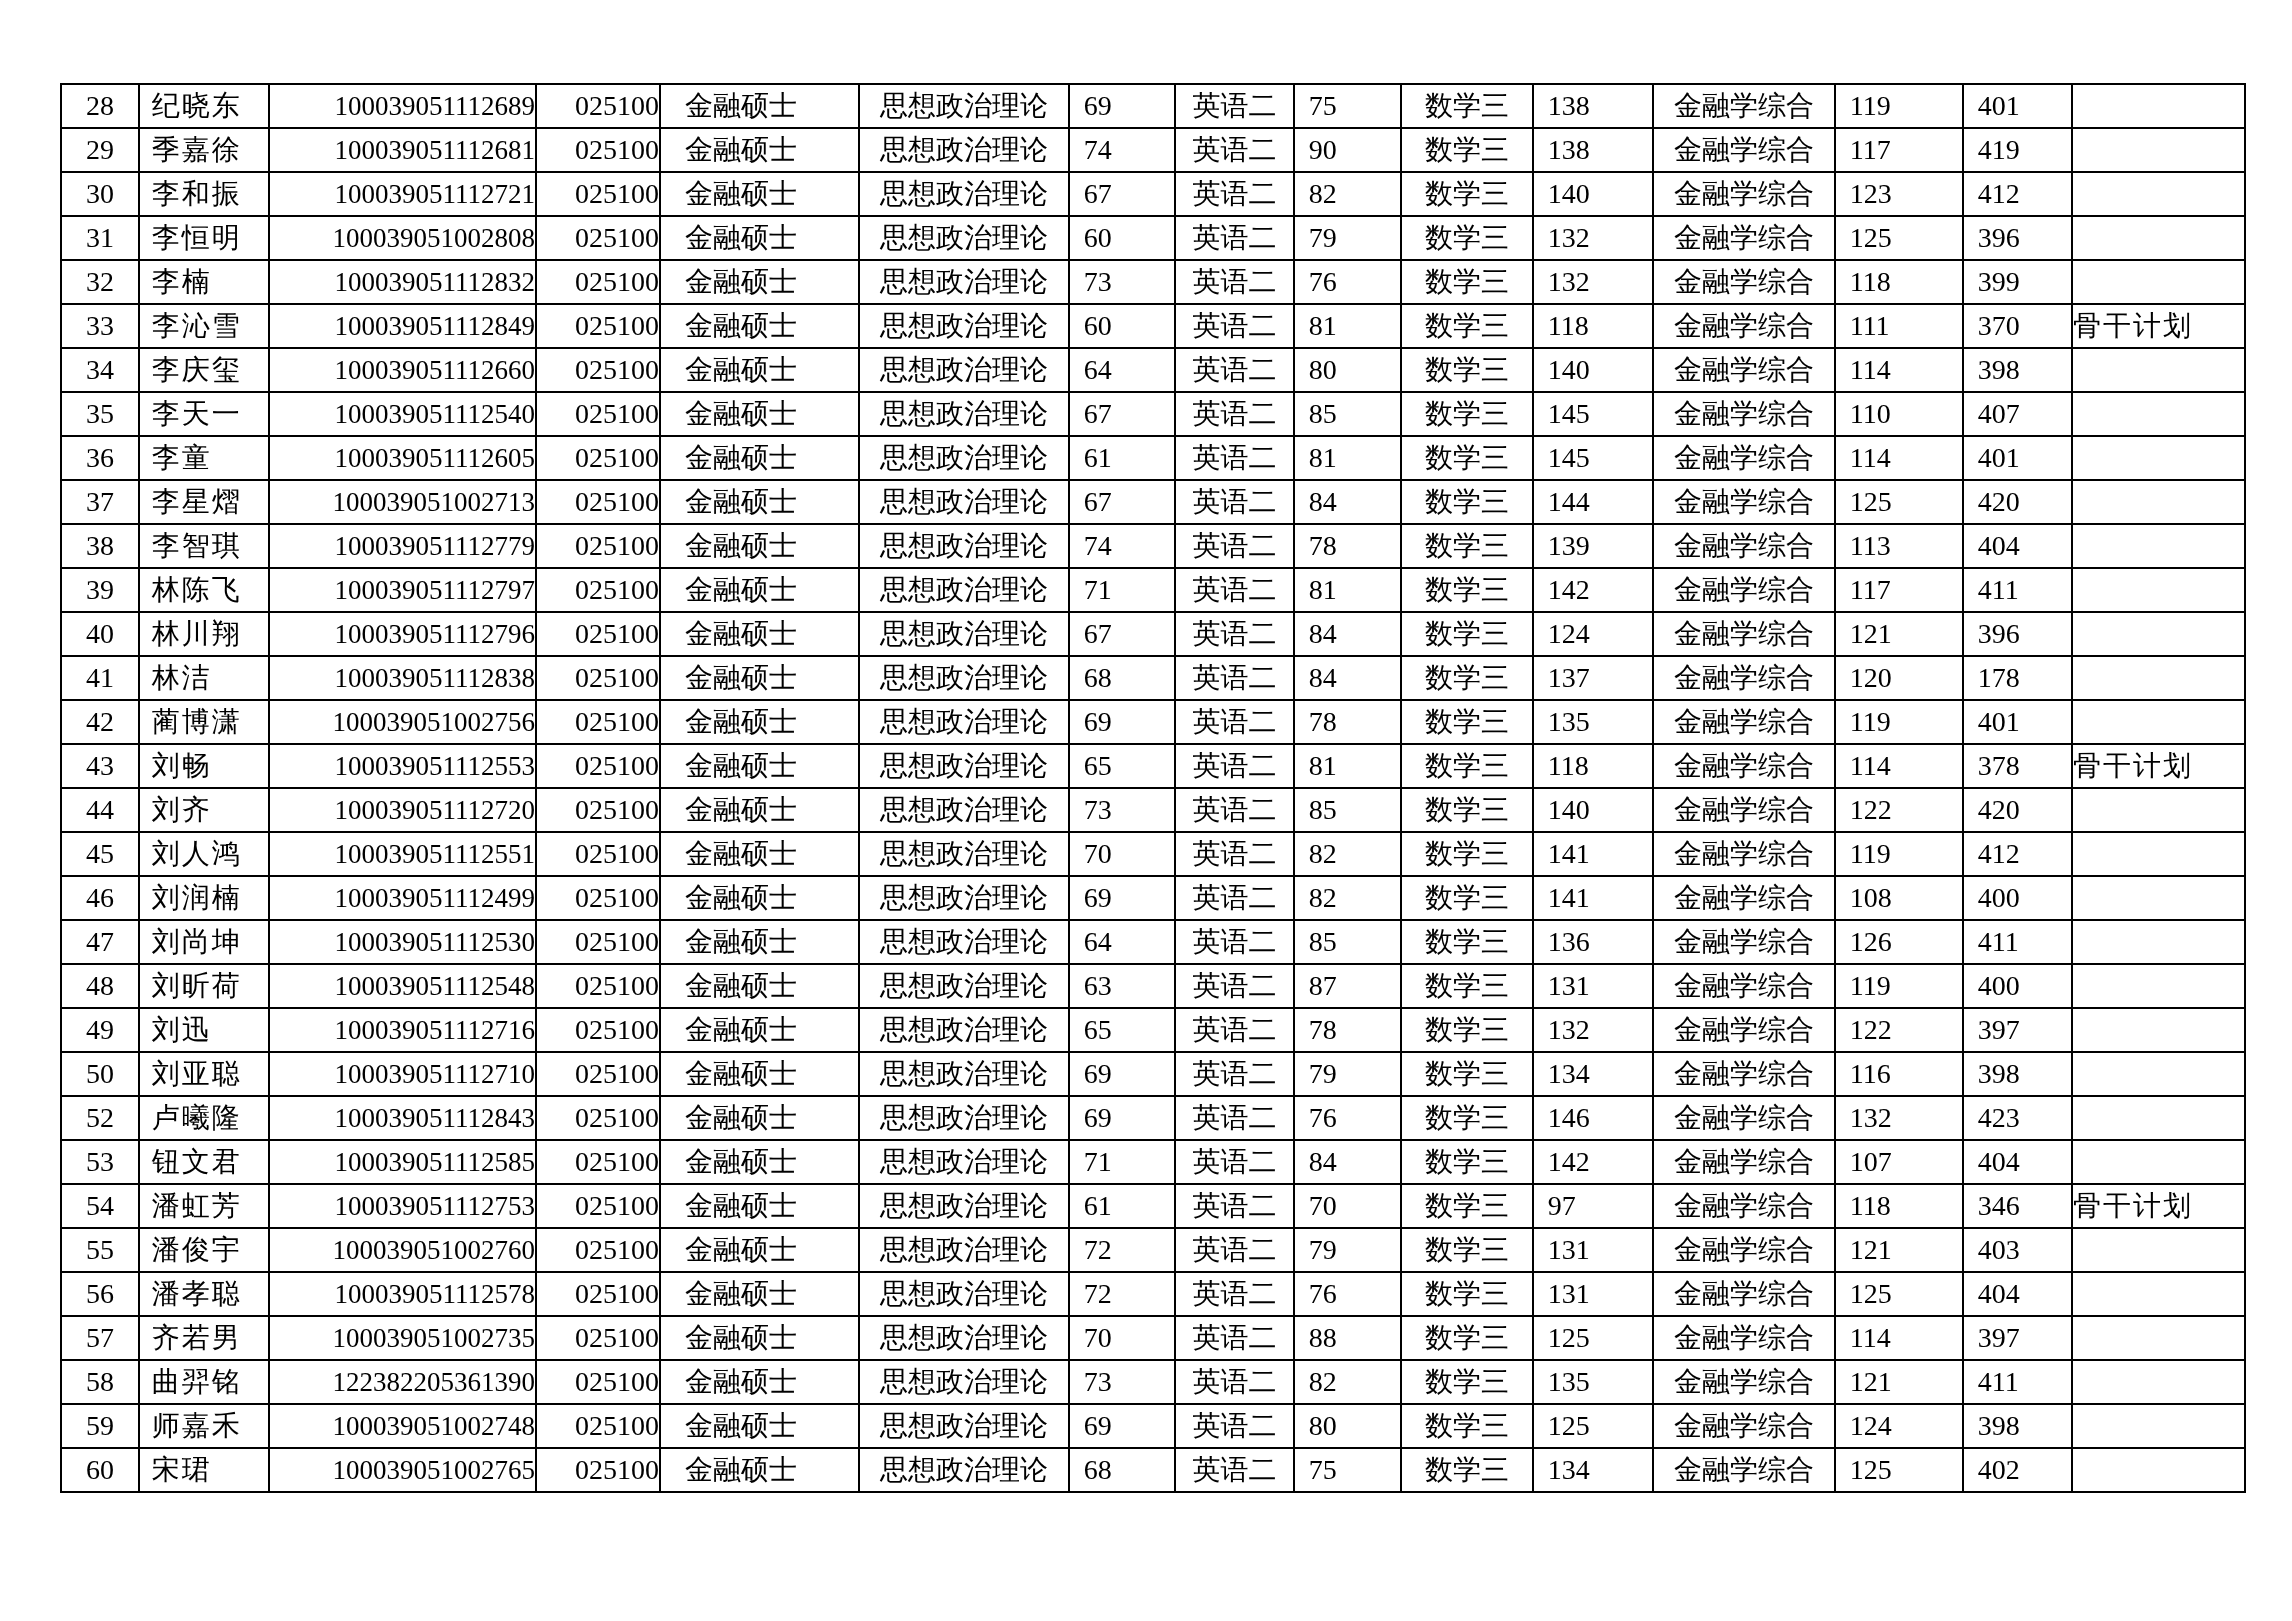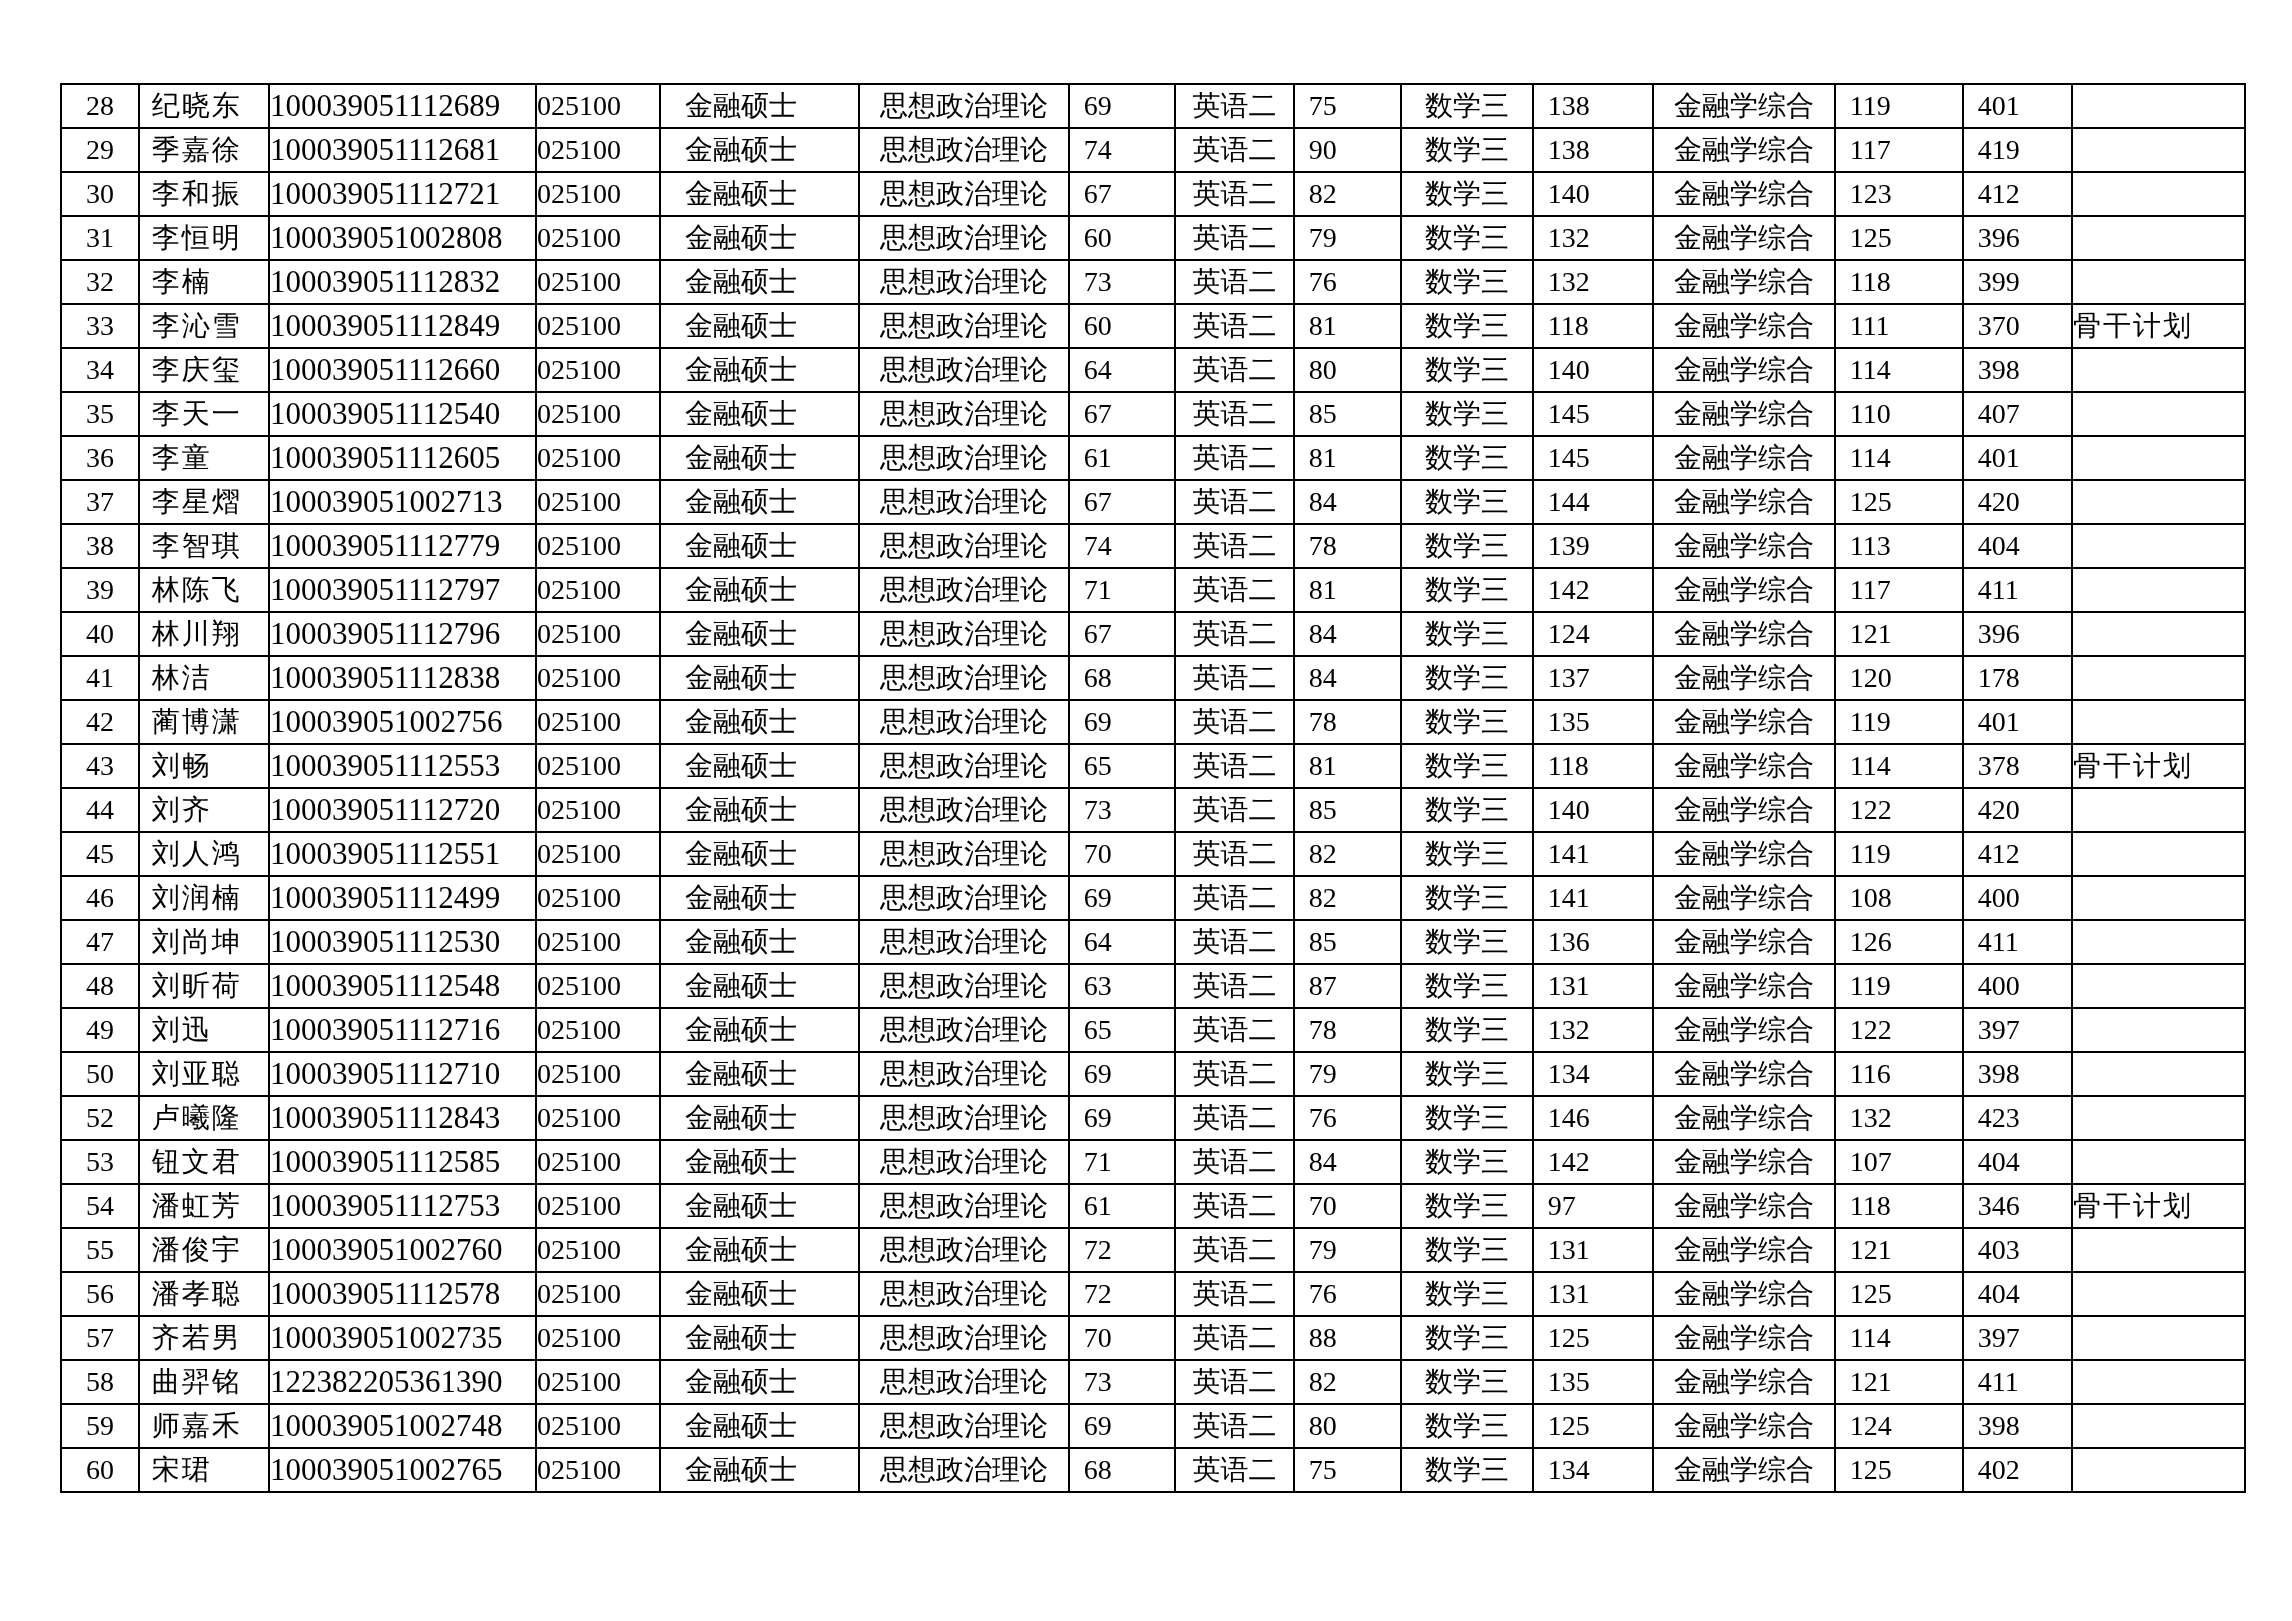--- a/index.html
+++ b/index.html
@@ -21,22 +21,22 @@
     border:2px solid #000;
     height:42px;
     padding:0;
     font-size:28px;
     line-height:42px;
     white-space:nowrap;
     overflow:hidden;
   }
   .c-no{text-align:center;}
   .c-name{text-align:left;padding-left:11.8px;letter-spacing:2px;}
-  .c-id{text-align:left;font-size:31px;}
-  .c-code{text-align:left;border-radius:16px;}
+  .c-id{text-align:right;font-size:27px;}
+  .c-code{text-align:right;border-radius:16px;}
   .c-major{text-align:left;padding-left:24px;}
   .c-s1,.c-s2,.c-s3,.c-s4{text-align:center;}
   .c-note{text-align:left;letter-spacing:2px;}
   .c-v1,.c-v2,.c-v3,.c-v4,.c-total{text-align:left;padding-left:13.7px;}
 </style>
 </head>
 <body>
 
 <table data-name="results-table">
   <colgroup>

